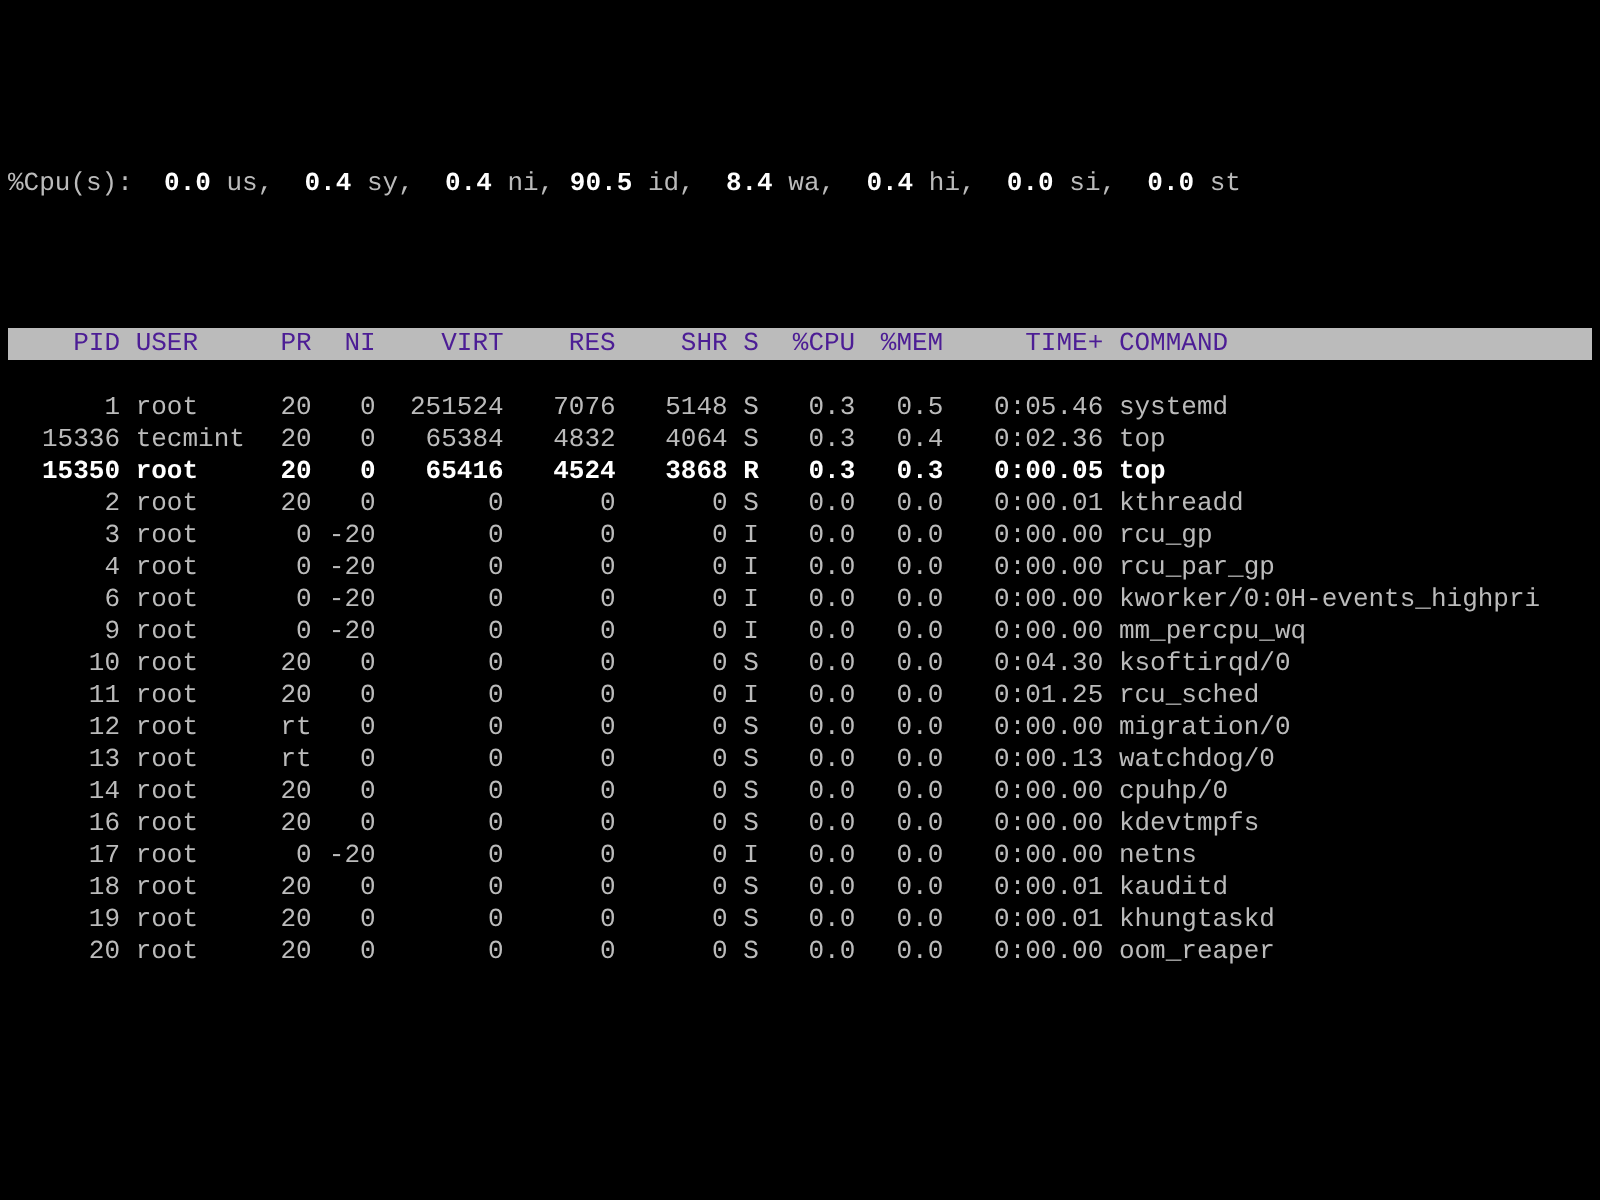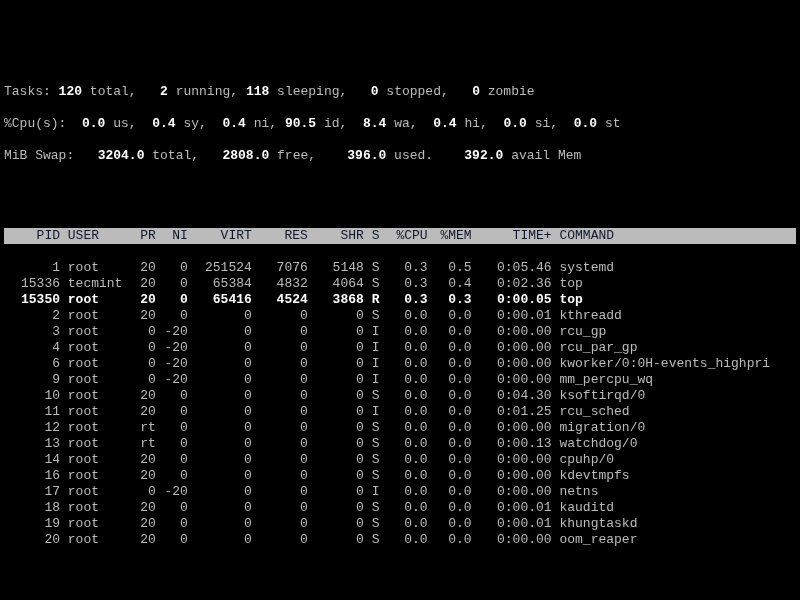--- a/index.html
+++ b/index.html
@@ -10,32 +10,30 @@
     font-family: "Courier New", monospace;
     font-size: 13px;
     line-height: 16px;
     width: 800px;
     height: 600px;
     box-sizing: border-box;
     white-space: pre;
     overflow: hidden;
   }
   .bold { color: #fff; font-weight: bold; }
-  .hdr { background: #bbb; color: #0f172a; }
+  .hdr { background: #bbb; color: #4c1d95; }
   .c { text-align: right; display:inline-block; }
   .cl { text-align: left; display:inline-block; }
 </style>
 </head>
 <body>
 
 
 
 <div>
-<div><span>Tasks: </span><span class="bold">120 </span><span>total,   </span><span class="bold">2 </span><span>running, </span><span class="bold">118 </span><span>sleeping,   </span><span class="bold">0 </span><span>stopped,   </span><span class="bold">0 </span><span>zombie</span></div>
 <div><span>%Cpu(s):  </span><span class="bold">0.0 </span><span>us,  </span><span class="bold">0.4 </span><span>sy,  </span><span class="bold">0.4 </span><span>ni, </span><span class="bold">90.5 </span><span>id,  </span><span class="bold">8.4 </span><span>wa,  </span><span class="bold">0.4 </span><span>hi,  </span><span class="bold">0.0 </span><span>si,  </span><span class="bold">0.0 </span><span>st</span></div>
-<div><span>MiB Swap:   </span><span class="bold">3204.0 </span><span>total,   </span><span class="bold">2808.0 </span><span>free,    </span><span class="bold">396.0 </span><span>used.    </span><span class="bold">392.0 </span><span>avail Mem </span></div>
 </div>
 <div>&nbsp;</div>
 <div class="hdr"><span class="c" style="width:56px">PID</span> <span class="cl" style="width:64px">USER</span><span class="c" style="width:24px">PR</span><span class="c" style="width:32px">NI</span><span class="c" style="width:64px">VIRT</span><span class="c" style="width:56px">RES</span><span class="c" style="width:56px">SHR</span> <span class="cl" style="width:12px">S</span><span class="c" style="width:44px">%CPU</span><span class="c" style="width:44px">%MEM</span><span class="c" style="width:80px">TIME+</span> <span class="cl">COMMAND</span>                                           </div>
 <div id="process-list"><div><span class="c" style="width:56px">1</span> <span class="cl" style="width:64px">root</span><span class="c" style="width:24px">20</span><span class="c" style="width:32px">0</span><span class="c" style="width:64px">251524</span><span class="c" style="width:56px">7076</span><span class="c" style="width:56px">5148</span> <span class="cl" style="width:12px">S</span><span class="c" style="width:44px">0.3</span><span class="c" style="width:44px">0.5</span><span class="c" style="width:80px">0:05.46</span> <span class="cl">systemd</span></div><div><span class="c" style="width:56px">15336</span> <span class="cl" style="width:64px">tecmint</span><span class="c" style="width:24px">20</span><span class="c" style="width:32px">0</span><span class="c" style="width:64px">65384</span><span class="c" style="width:56px">4832</span><span class="c" style="width:56px">4064</span> <span class="cl" style="width:12px">S</span><span class="c" style="width:44px">0.3</span><span class="c" style="width:44px">0.4</span><span class="c" style="width:80px">0:02.36</span> <span class="cl">top</span></div><div class="bold"><span class="c" style="width:56px">15350</span> <span class="cl" style="width:64px">root</span><span class="c" style="width:24px">20</span><span class="c" style="width:32px">0</span><span class="c" style="width:64px">65416</span><span class="c" style="width:56px">4524</span><span class="c" style="width:56px">3868</span> <span class="cl" style="width:12px">R</span><span class="c" style="width:44px">0.3</span><span class="c" style="width:44px">0.3</span><span class="c" style="width:80px">0:00.05</span> <span class="cl">top</span></div><div><span class="c" style="width:56px">2</span> <span class="cl" style="width:64px">root</span><span class="c" style="width:24px">20</span><span class="c" style="width:32px">0</span><span class="c" style="width:64px">0</span><span class="c" style="width:56px">0</span><span class="c" style="width:56px">0</span> <span class="cl" style="width:12px">S</span><span class="c" style="width:44px">0.0</span><span class="c" style="width:44px">0.0</span><span class="c" style="width:80px">0:00.01</span> <span class="cl">kthreadd</span></div><div><span class="c" style="width:56px">3</span> <span class="cl" style="width:64px">root</span><span class="c" style="width:24px">0</span><span class="c" style="width:32px">-20</span><span class="c" style="width:64px">0</span><span class="c" style="width:56px">0</span><span class="c" style="width:56px">0</span> <span class="cl" style="width:12px">I</span><span class="c" style="width:44px">0.0</span><span class="c" style="width:44px">0.0</span><span class="c" style="width:80px">0:00.00</span> <span class="cl">rcu_gp</span></div><div><span class="c" style="width:56px">4</span> <span class="cl" style="width:64px">root</span><span class="c" style="width:24px">0</span><span class="c" style="width:32px">-20</span><span class="c" style="width:64px">0</span><span class="c" style="width:56px">0</span><span class="c" style="width:56px">0</span> <span class="cl" style="width:12px">I</span><span class="c" style="width:44px">0.0</span><span class="c" style="width:44px">0.0</span><span class="c" style="width:80px">0:00.00</span> <span class="cl">rcu_par_gp</span></div><div><span class="c" style="width:56px">6</span> <span class="cl" style="width:64px">root</span><span class="c" style="width:24px">0</span><span class="c" style="width:32px">-20</span><span class="c" style="width:64px">0</span><span class="c" style="width:56px">0</span><span class="c" style="width:56px">0</span> <span class="cl" style="width:12px">I</span><span class="c" style="width:44px">0.0</span><span class="c" style="width:44px">0.0</span><span class="c" style="width:80px">0:00.00</span> <span class="cl">kworker/0:0H-events_highpri</span></div><div><span class="c" style="width:56px">9</span> <span class="cl" style="width:64px">root</span><span class="c" style="width:24px">0</span><span class="c" style="width:32px">-20</span><span class="c" style="width:64px">0</span><span class="c" style="width:56px">0</span><span class="c" style="width:56px">0</span> <span class="cl" style="width:12px">I</span><span class="c" style="width:44px">0.0</span><span class="c" style="width:44px">0.0</span><span class="c" style="width:80px">0:00.00</span> <span class="cl">mm_percpu_wq</span></div><div><span class="c" style="width:56px">10</span> <span class="cl" style="width:64px">root</span><span class="c" style="width:24px">20</span><span class="c" style="width:32px">0</span><span class="c" style="width:64px">0</span><span class="c" style="width:56px">0</span><span class="c" style="width:56px">0</span> <span class="cl" style="width:12px">S</span><span class="c" style="width:44px">0.0</span><span class="c" style="width:44px">0.0</span><span class="c" style="width:80px">0:04.30</span> <span class="cl">ksoftirqd/0</span></div><div><span class="c" style="width:56px">11</span> <span class="cl" style="width:64px">root</span><span class="c" style="width:24px">20</span><span class="c" style="width:32px">0</span><span class="c" style="width:64px">0</span><span class="c" style="width:56px">0</span><span class="c" style="width:56px">0</span> <span class="cl" style="width:12px">I</span><span class="c" style="width:44px">0.0</span><span class="c" style="width:44px">0.0</span><span class="c" style="width:80px">0:01.25</span> <span class="cl">rcu_sched</span></div><div><span class="c" style="width:56px">12</span> <span class="cl" style="width:64px">root</span><span class="c" style="width:24px">rt</span><span class="c" style="width:32px">0</span><span class="c" style="width:64px">0</span><span class="c" style="width:56px">0</span><span class="c" style="width:56px">0</span> <span class="cl" style="width:12px">S</span><span class="c" style="width:44px">0.0</span><span class="c" style="width:44px">0.0</span><span class="c" style="width:80px">0:00.00</span> <span class="cl">migration/0</span></div><div><span class="c" style="width:56px">13</span> <span class="cl" style="width:64px">root</span><span class="c" style="width:24px">rt</span><span class="c" style="width:32px">0</span><span class="c" style="width:64px">0</span><span class="c" style="width:56px">0</span><span class="c" style="width:56px">0</span> <span class="cl" style="width:12px">S</span><span class="c" style="width:44px">0.0</span><span class="c" style="width:44px">0.0</span><span class="c" style="width:80px">0:00.13</span> <span class="cl">watchdog/0</span></div><div><span class="c" style="width:56px">14</span> <span class="cl" style="width:64px">root</span><span class="c" style="width:24px">20</span><span class="c" style="width:32px">0</span><span class="c" style="width:64px">0</span><span class="c" style="width:56px">0</span><span class="c" style="width:56px">0</span> <span class="cl" style="width:12px">S</span><span class="c" style="width:44px">0.0</span><span class="c" style="width:44px">0.0</span><span class="c" style="width:80px">0:00.00</span> <span class="cl">cpuhp/0</span></div><div><span class="c" style="width:56px">16</span> <span class="cl" style="width:64px">root</span><span class="c" style="width:24px">20</span><span class="c" style="width:32px">0</span><span class="c" style="width:64px">0</span><span class="c" style="width:56px">0</span><span class="c" style="width:56px">0</span> <span class="cl" style="width:12px">S</span><span class="c" style="width:44px">0.0</span><span class="c" style="width:44px">0.0</span><span class="c" style="width:80px">0:00.00</span> <span class="cl">kdevtmpfs</span></div><div><span class="c" style="width:56px">17</span> <span class="cl" style="width:64px">root</span><span class="c" style="width:24px">0</span><span class="c" style="width:32px">-20</span><span class="c" style="width:64px">0</span><span class="c" style="width:56px">0</span><span class="c" style="width:56px">0</span> <span class="cl" style="width:12px">I</span><span class="c" style="width:44px">0.0</span><span class="c" style="width:44px">0.0</span><span class="c" style="width:80px">0:00.00</span> <span class="cl">netns</span></div><div><span class="c" style="width:56px">18</span> <span class="cl" style="width:64px">root</span><span class="c" style="width:24px">20</span><span class="c" style="width:32px">0</span><span class="c" style="width:64px">0</span><span class="c" style="width:56px">0</span><span class="c" style="width:56px">0</span> <span class="cl" style="width:12px">S</span><span class="c" style="width:44px">0.0</span><span class="c" style="width:44px">0.0</span><span class="c" style="width:80px">0:00.01</span> <span class="cl">kauditd</span></div><div><span class="c" style="width:56px">19</span> <span class="cl" style="width:64px">root</span><span class="c" style="width:24px">20</span><span class="c" style="width:32px">0</span><span class="c" style="width:64px">0</span><span class="c" style="width:56px">0</span><span class="c" style="width:56px">0</span> <span class="cl" style="width:12px">S</span><span class="c" style="width:44px">0.0</span><span class="c" style="width:44px">0.0</span><span class="c" style="width:80px">0:00.01</span> <span class="cl">khungtaskd</span></div><div><span class="c" style="width:56px">20</span> <span class="cl" style="width:64px">root</span><span class="c" style="width:24px">20</span><span class="c" style="width:32px">0</span><span class="c" style="width:64px">0</span><span class="c" style="width:56px">0</span><span class="c" style="width:56px">0</span> <span class="cl" style="width:12px">S</span><span class="c" style="width:44px">0.0</span><span class="c" style="width:44px">0.0</span><span class="c" style="width:80px">0:00.00</span> <span class="cl">oom_reaper</span></div></div>
 
 
 
 
 </body></html>

